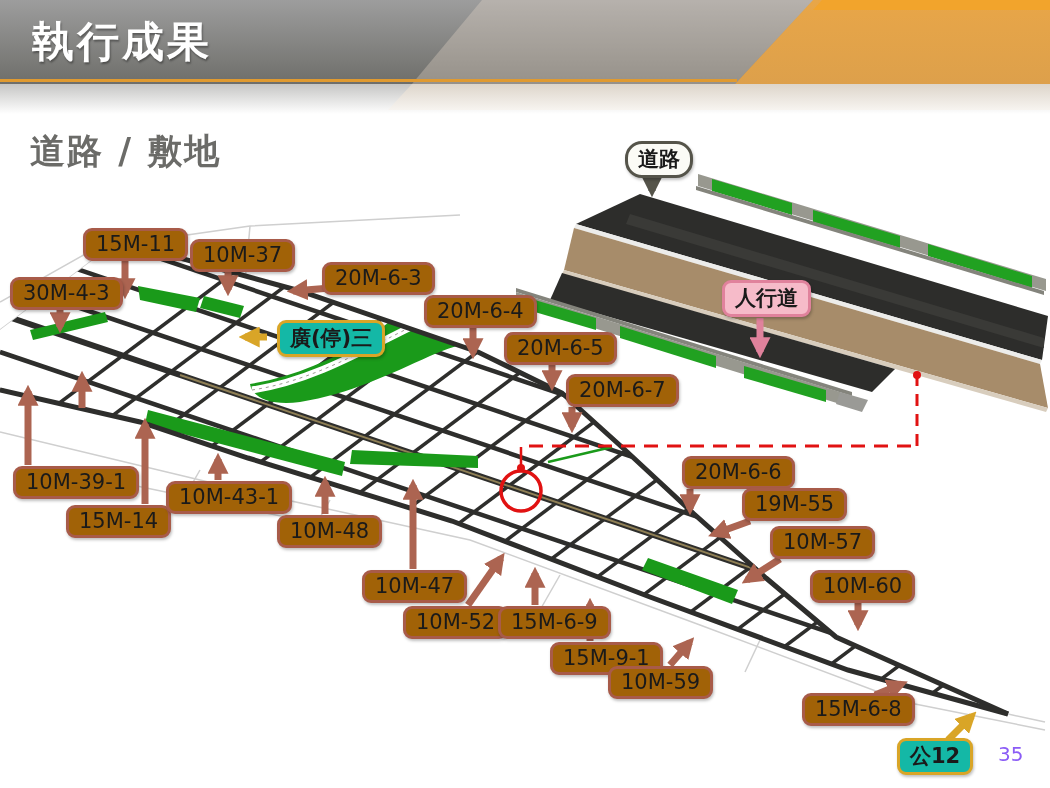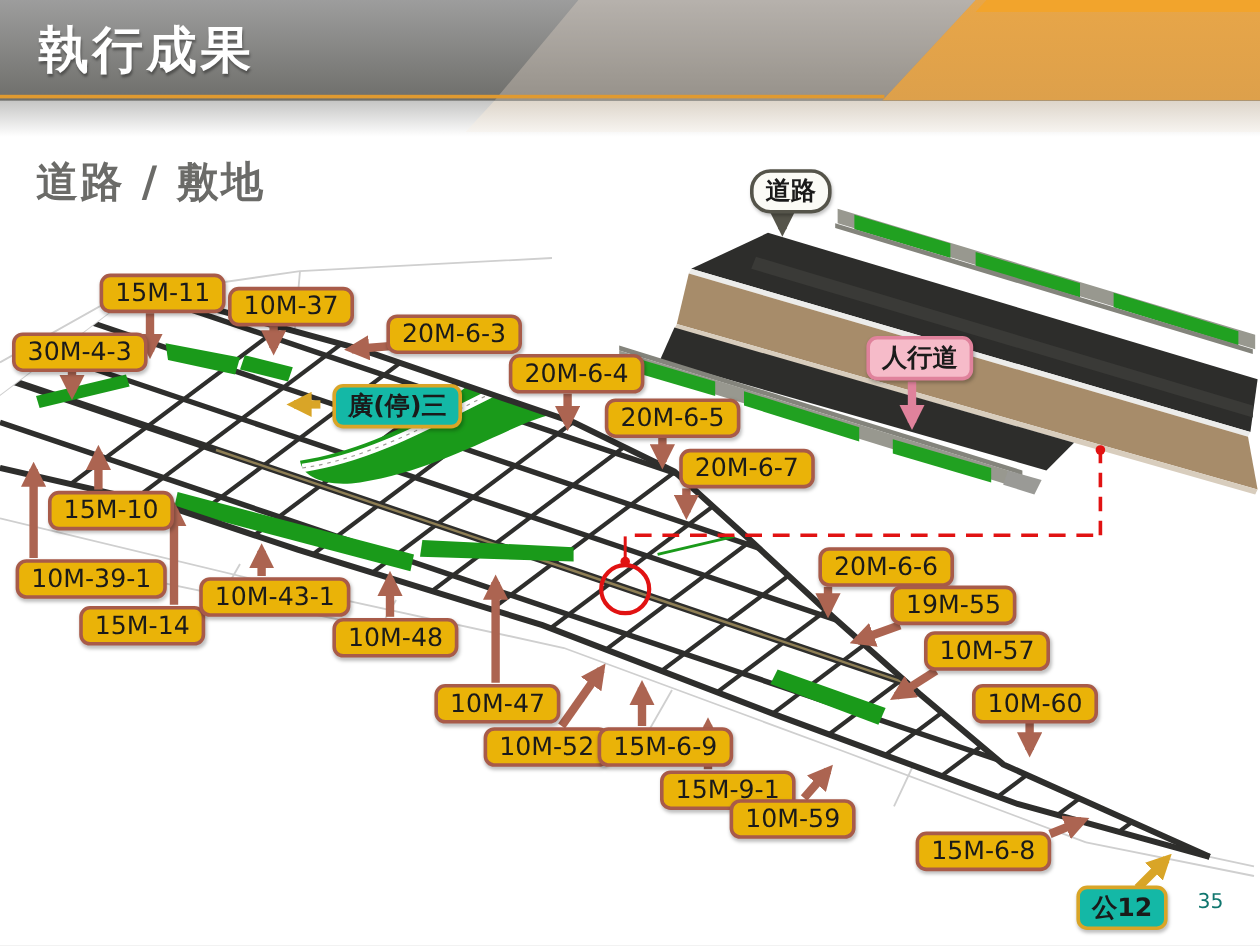--- a/index.html
+++ b/index.html
@@ -18,24 +18,24 @@
           background:rgba(235,220,205,0.32);}
   #header-line{position:absolute;left:0;top:79px;width:737px;height:3px;background:#e09a30;}
   #page-title{position:absolute;left:32px;top:14px;font-size:42px;font-weight:bold;color:#ffffff;
           letter-spacing:3px;text-shadow:1px 2px 2px rgba(0,0,0,.35);}
   #reflection{position:absolute;left:0;top:84px;width:1050px;height:30px;
           background:linear-gradient(rgba(150,150,148,.55),rgba(255,255,255,0));}
   #reflection-beige{position:absolute;left:0;top:84px;width:1050px;height:26px;
           clip-path:polygon(412px 0,1050px 0,1050px 26px,388px 26px);
           background:linear-gradient(#ddd5ca,#f7f4f0);}
   #subtitle{position:absolute;left:30px;top:128px;font-size:35px;font-weight:bold;color:#6b6b68;letter-spacing:2px;}
-  #page-number{position:absolute;left:998px;top:742px;font-size:17px;color:#0f766e;}
+  #page-number{position:absolute;left:998px;top:742px;font-size:20px;color:#8b5cf6;}
   
   .lbl{position:absolute;white-space:nowrap;font-size:21px;color:#1a1a1a;
-       background:#eab308;border:3px solid #a85b49;border-radius:9px;
+       background:#a16207;border:3px solid #a85b49;border-radius:9px;
        padding:1px 10px 2px 10px;box-shadow:1px 2px 3px rgba(0,0,0,.25);z-index:30;}
   .lbl.yellow{background:#14b8a6;border-color:#d9a527;font-weight:bold;}
   .lbl.dark{background:#fbfbf6;border-color:#55544a;font-weight:bold;border-radius:17px;}
   .lbl.pink{background:#f6bbc9;border-color:#e0829c;font-weight:bold;}
   svg{position:absolute;left:0;top:0;z-index:10;}
   #arrow-layer{z-index:20;pointer-events:none;}
 </style>
 </head>
 <body>
 
@@ -222,35 +222,34 @@
     </g>
   </svg>
 
   <div class="lbl" style="left:83px;top:228px">15M-11</div>
   <div class="lbl" style="left:190px;top:239px">10M-37</div>
   <div class="lbl" style="left:10px;top:277px">30M-4-3</div>
   <div class="lbl" style="left:322px;top:262px">20M-6-3</div>
   <div class="lbl" style="left:424px;top:295px">20M-6-4</div>
   <div class="lbl" style="left:504px;top:332px">20M-6-5</div>
   <div class="lbl" style="left:566px;top:374px">20M-6-7</div>
-  <div class="lbl" style="left:40px;top:409px">15M-10</div>
   <div class="lbl" style="left:13px;top:466px">10M-39-1</div>
   <div class="lbl" style="left:66px;top:505px">15M-14</div>
   <div class="lbl" style="left:166px;top:481px">10M-43-1</div>
   <div class="lbl" style="left:277px;top:515px">10M-48</div>
   <div class="lbl" style="left:362px;top:570px">10M-47</div>
   <div class="lbl" style="left:403px;top:606px">10M-52</div>
   <div class="lbl" style="left:498px;top:606px">15M-6-9</div>
   <div class="lbl" style="left:550px;top:642px">15M-9-1</div>
   <div class="lbl" style="left:608px;top:666px">10M-59</div>
   <div class="lbl" style="left:810px;top:570px">10M-60</div>
   <div class="lbl" style="left:682px;top:456px">20M-6-6</div>
   <div class="lbl" style="left:742px;top:488px">19M-55</div>
   <div class="lbl" style="left:770px;top:526px">10M-57</div>
-  <div class="lbl" style="left:763px;top:693px">15M-6-8</div>
+  <div class="lbl" style="left:802px;top:693px">15M-6-8</div>
 
   <div class="lbl yellow" style="left:277px;top:320px">廣(停)三</div>
   <div class="lbl yellow" style="left:897px;top:738px">公12</div>
 
   <div class="lbl dark" style="left:625px;top:141px">道路</div>
   <div class="lbl pink" style="left:722px;top:280px">人行道</div>
 
   <div id="page-number">35</div>
 </div>
 

